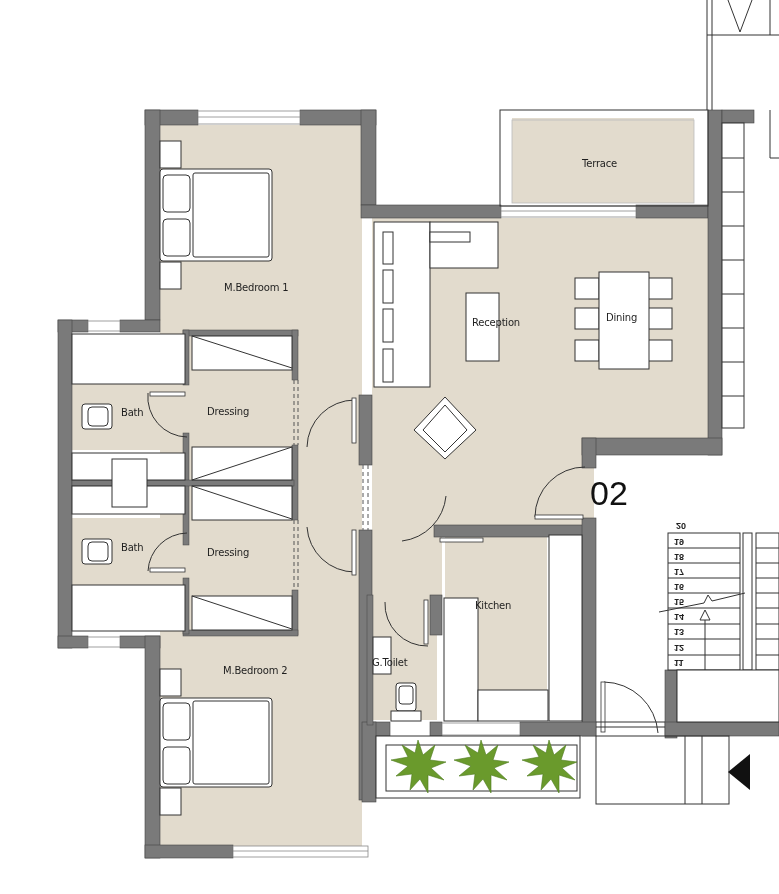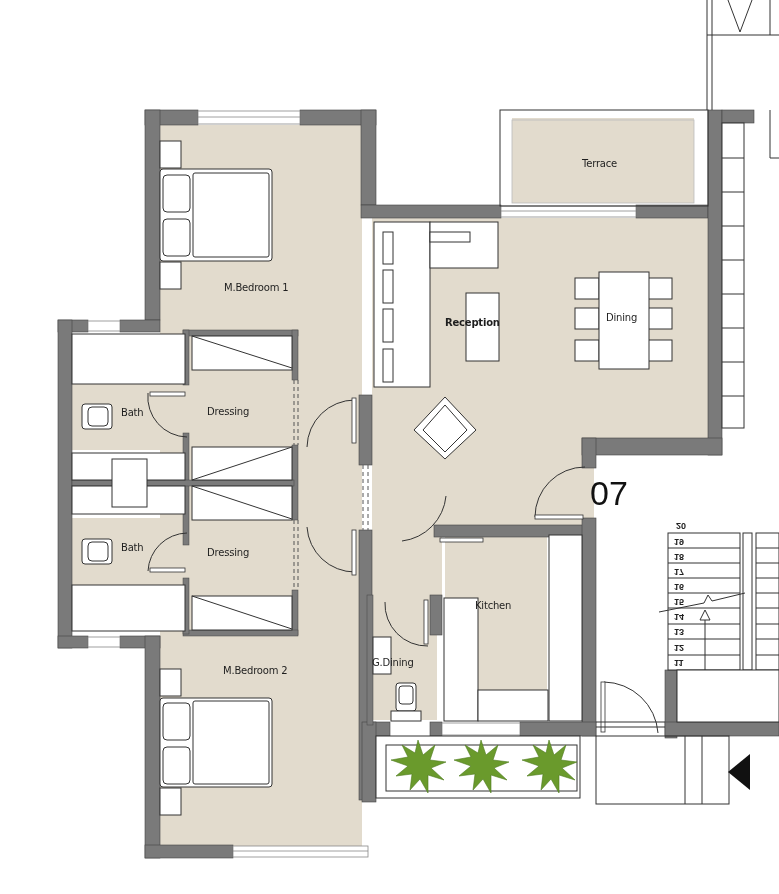--- a/index.html
+++ b/index.html
@@ -270,30 +270,30 @@
     <line x1="685" y1="736" x2="685" y2="804"></line>
     <line x1="702" y1="736" x2="702" y2="804"></line>
     <line x1="596" y1="722" x2="665" y2="722"></line>
     <line x1="596" y1="727" x2="665" y2="727"></line>
   </g>
   <polygon points="728,772 750,754 750,790" fill="#111"></polygon>
 </svg>
 
 <div class="lbl" style="left:224px; top:282px;">M.Bedroom 1</div>
 <div class="lbl" style="left:582px; top:158px;">Terrace</div>
-<div class="lbl" style="left:445px; top:317px;font-weight:bold;">Reception</div>
+<div class="lbl" style="left:472px; top:317px;">Reception</div>
 <div class="lbl" style="left:606px; top:312px;text-align:center;">Dining</div>
 <div class="lbl" style="left:121px; top:407px;">Bath</div>
 <div class="lbl" style="left:207px; top:406px;">Dressing</div>
 <div class="lbl" style="left:121px; top:542px;">Bath</div>
 <div class="lbl" style="left:207px; top:547px;">Dressing</div>
 <div class="lbl" style="left:467px; top:600px;margin-left:8px;">Kitchen</div>
-<div class="lbl" style="left:372px; top:657px;">G.Dining</div>
+<div class="lbl" style="left:372px; top:657px;">G.Toilet</div>
 <div class="lbl" style="left:223px; top:665px;">M.Bedroom 2</div>
-<div class="unit" style="left:590px; top:474px;">07</div>
+<div class="unit" style="left:590px; top:474px;">02</div>
 
 <div class="stepnum" style="left:676px; top:521px;">20</div>
 <div class="stepnum" style="left:674px; top:537px;">19</div>
 <div class="stepnum" style="left:674px; top:552px;">18</div>
 <div class="stepnum" style="left:674px; top:567px;">17</div>
 <div class="stepnum" style="left:674px; top:582px;">16</div>
 <div class="stepnum" style="left:674px; top:597px;">15</div>
 <div class="stepnum" style="left:674px; top:612px;">14</div>
 <div class="stepnum" style="left:674px; top:627px;">13</div>
 <div class="stepnum" style="left:674px; top:643px;">12</div>

